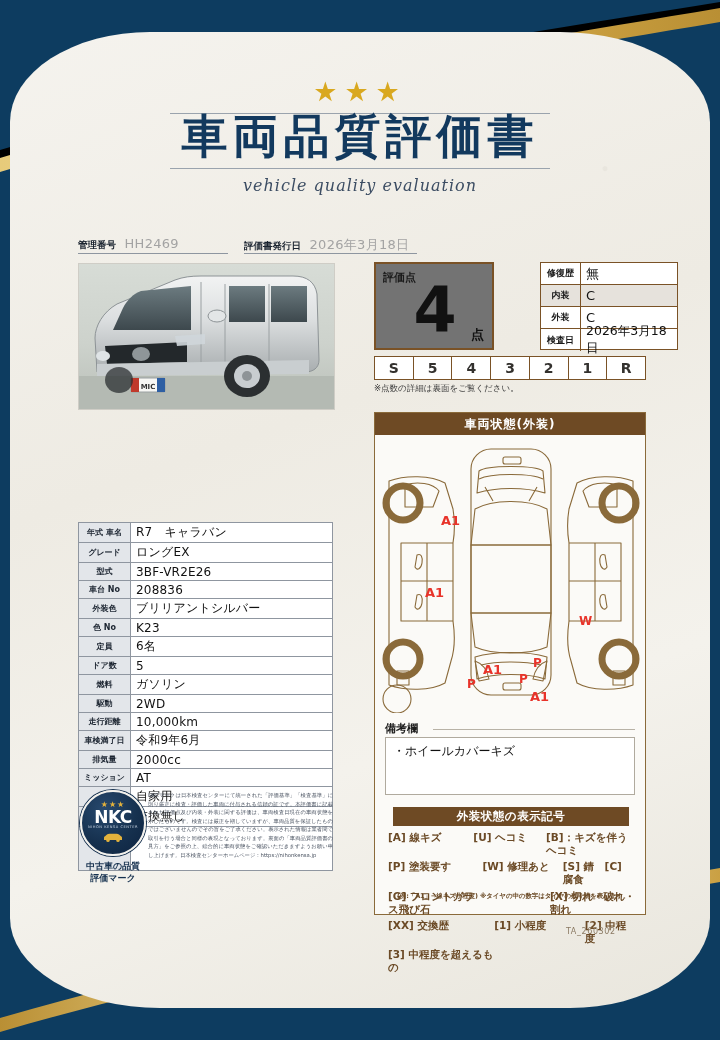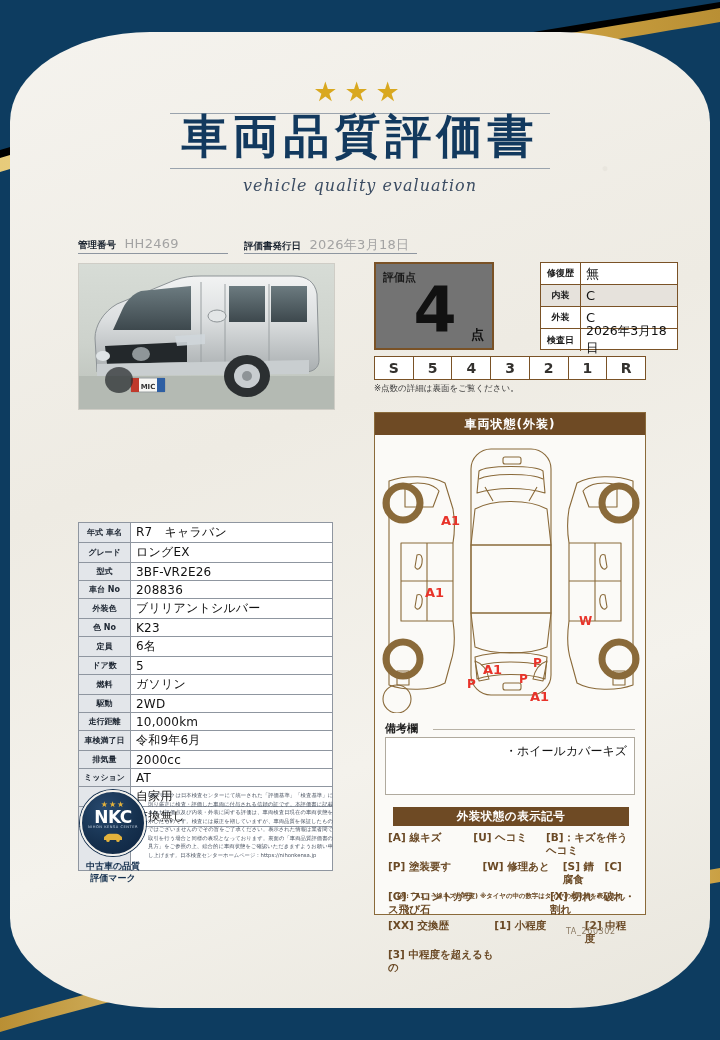--- a/index.html
+++ b/index.html
@@ -90,21 +90,21 @@
     border:1px solid #8a6a3a;box-sizing:border-box;background:#fbfaf7;}
   .cond-hd{height:22px;background:#6e4a24;color:#fff;font-size:12px;font-weight:700;
     display:flex;align-items:center;justify-content:center;letter-spacing:1px;}
   #diagram{position:relative;width:100%;height:278px;}
   .mark{position:absolute;color:#e8332a;font-weight:700;
     font-family:"DejaVu Sans","Liberation Sans",sans-serif;line-height:1;}
   .remark-lbl{position:absolute;left:10px;top:308px;font-size:11px;font-weight:700;color:#1b1b1b;}
   .remark-lbl-rule{position:absolute;left:58px;top:316px;width:202px;height:1px;background:#b8b2a6;}
   #remarkbox{position:absolute;left:10px;top:324px;width:250px;height:58px;
     border:1px solid #b0aa9e;background:#fff;box-sizing:border-box;padding:5px 7px;
-    font-size:12px;color:#111;text-align:right;}
+    font-size:12px;color:#111;}
   .legend-hd{position:absolute;left:18px;top:394px;width:236px;height:19px;
     background:#6e4a24;color:#fff;font-size:11.5px;font-weight:700;
     display:flex;align-items:center;justify-content:center;letter-spacing:.5px;}
   #legend{position:absolute;left:13px;top:418px;width:248px;color:#6b4a26;}
   #legend .lrow{display:flex;font-size:10.5px;font-weight:700;margin-bottom:3px;line-height:1.25;}
   #legend .lrow span{display:inline-block;}
   .legend-note{position:absolute;left:13px;top:479px;width:250px;
     font-size:6.5px;color:#6b4a26;font-weight:700;letter-spacing:-.1px;padding-left:9px;}
   
   #nkc{position:absolute;left:80px;top:790px;width:66px;text-align:center;}

